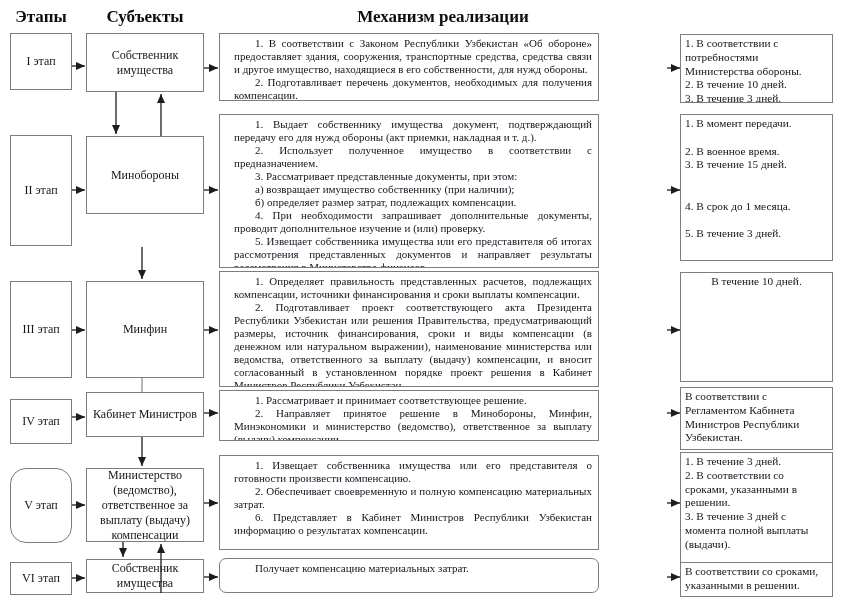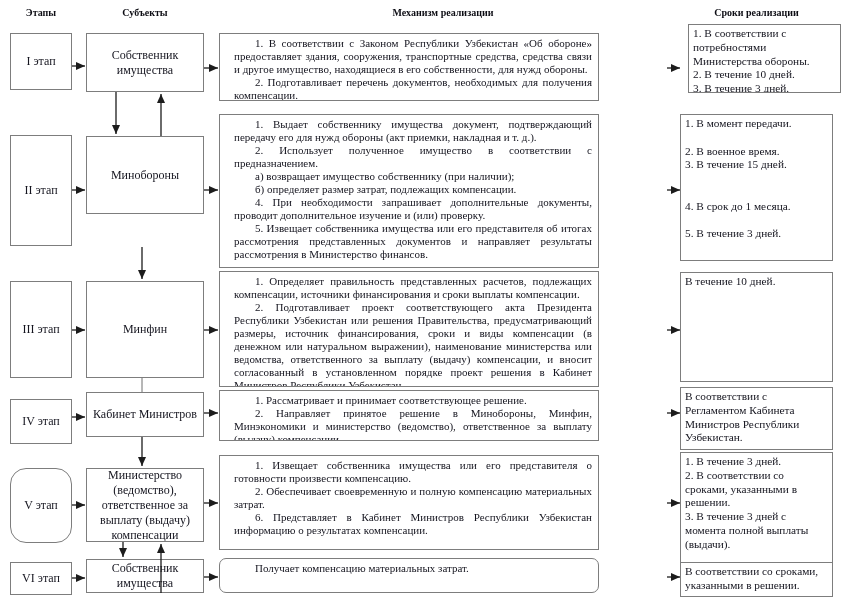--- a/index.html
+++ b/index.html
@@ -1,62 +1,62 @@
 <!DOCTYPE html>
 <html><head>
 <meta charset="utf-8">
 <style>
   html,body { margin:0; padding:0; background:#fff; }
   #canvas {
     position:relative; width:844px; height:604px; background:#ffffff;
     font-family:"Liberation Serif","DejaVu Serif",serif; color:#15151f;
   }
-  .hdr { position:absolute; top:7px; font-weight:bold; font-size:10px; text-align:center; color:#0d0d14; }
+  .hdr { position:absolute; top:7px; font-weight:bold; font-size:17px; text-align:center; color:#0d0d14; }
   .box { position:absolute; border:1px solid #7d7d7d; background:#fff; box-sizing:border-box; overflow:hidden; }
   .stage { width:62px; left:10px; display:flex; align-items:center; justify-content:center; font-size:12px; }
   .subject { width:118px; left:86px; display:flex; align-items:center; justify-content:center; text-align:center; font-size:12px; }
   .subject span { white-space:pre-line; line-height:15px; }
   .mech { left:219px; width:380px; padding:3px 6px 2px 14px; font-size:11px; line-height:13px; }
   .mech p { margin:0; text-indent:21px; text-align:justify; }
   .deadline { left:680px; width:153px; padding:2px 4px 2px 4px; font-size:11.3px; line-height:13.8px; white-space:pre-line; }
   svg.overlay { position:absolute; left:0; top:0; pointer-events:none; }
 </style>
 </head>
 <body>
 
 <div id="canvas">
 
   <div class="hdr" style="left:10px;width:62px;">Этапы</div>
   <div class="hdr" style="left:86px;width:118px;">Субъекты</div>
   <div class="hdr" style="left:219px;width:448px;">Механизм реализации</div>
-  <div class="hdr" style="left:680px;width:153px;">Сроки реализации</div>
 
   <div class="box stage" style="top:33px;height:57px;">I этап</div>
   <div class="box subject" style="top:33px;height:59px;">
       <span>Собственник
 имущества</span>
     </div>
   <div class="box mech" style="top:33px;height:68px;">
     <p>1. В соответствии с Законом Республики Узбекистан «Об обороне» предоставляет здания, сооружения, транспортные средства, средства связи и другое имущество, находящиеся в его собственности, для нужд обороны.</p>
     <p>2. Подготавливает перечень документов, необходимых для получения компенсации.</p>
     <p>3. Направляет пакет документов в Министерство обороны.</p>
   </div>
-  <div class="box deadline" style="top:24px;height:69px;margin-left:8px;">1. В соответствии с
+  <div class="box deadline" style="top:34px;height:69px;">1. В соответствии с
 потребностями
 Министерства обороны.
 2. В течение 10 дней.
 3. В течение 3 дней.</div>
 
   <div class="box stage" style="top:135px;height:111px;">II этап</div>
   <div class="box subject" style="top:136px;height:78px;">
       <span>Минобороны</span>
     </div>
   <div class="box mech" style="top:114px;height:154px;">
     <p>1. Выдает собственнику имущества документ, подтверждающий передачу его для нужд обороны (акт приемки, накладная и т. д.).</p>
     <p>2. Использует полученное имущество в соответствии с предназначением.</p>
+    <p>3. Рассматривает представленные документы, при этом:</p>
     <p>а) возвращает имущество собственнику (при наличии);</p>
     <p>б) определяет размер затрат, подлежащих компенсации.</p>
     <p>4. При необходимости запрашивает дополнительные документы, проводит дополнительное изучение и (или) проверку.</p>
     <p>5. Извещает собственника имущества или его представителя об итогах рассмотрения представленных документов и направляет результаты рассмотрения в Министерство финансов.</p>
   </div>
   <div class="box deadline" style="top:114px;height:147px;">1. В момент передачи.
 
 2. В военное время.
 3. В течение 15 дней.
 
@@ -66,21 +66,21 @@
 5. В течение 3 дней.</div>
 
   <div class="box stage" style="top:281px;height:97px;">III этап</div>
   <div class="box subject" style="top:281px;height:97px;align-items:center;">
       <span>Минфин</span>
     </div>
   <div class="box mech" style="top:271px;height:116px;">
     <p>1. Определяет правильность представленных расчетов, подлежащих компенсации, источники финансирования и сроки выплаты компенсации.</p>
     <p>2. Подготавливает проект соответствующего акта Президента Республики Узбекистан или решения Правительства, предусматривающий размеры, источник финансирования, сроки и виды компенсации (в денежном или натуральном выражении), наименование министерства или ведомства, ответственного за выплату (выдачу) компенсации, и вносит согласованный в установленном порядке проект решения в Кабинет Министров Республики Узбекистан.</p>
   </div>
-  <div class="box deadline" style="top:272px;height:110px;">В течение 10 дней.</div>
+  <div class="box deadline" style="top:272px;height:110px;text-align:center;">В течение 10 дней.</div>
 
   <div class="box stage" style="top:399px;height:45px;">IV этап</div>
   <div class="box subject" style="top:392px;height:45px;">
       <span>Кабинет Министров</span>
     </div>
   <div class="box mech" style="top:390px;height:51px;">
     <p>1. Рассматривает и принимает соответствующее решение.</p>
     <p>2. Направляет принятое решение в Минобороны, Минфин, Минэкономики и министерство (ведомство), ответственное за выплату (выдачу) компенсации.</p>
   </div>
   <div class="box deadline" style="top:387px;height:63px;">В соответствии с

